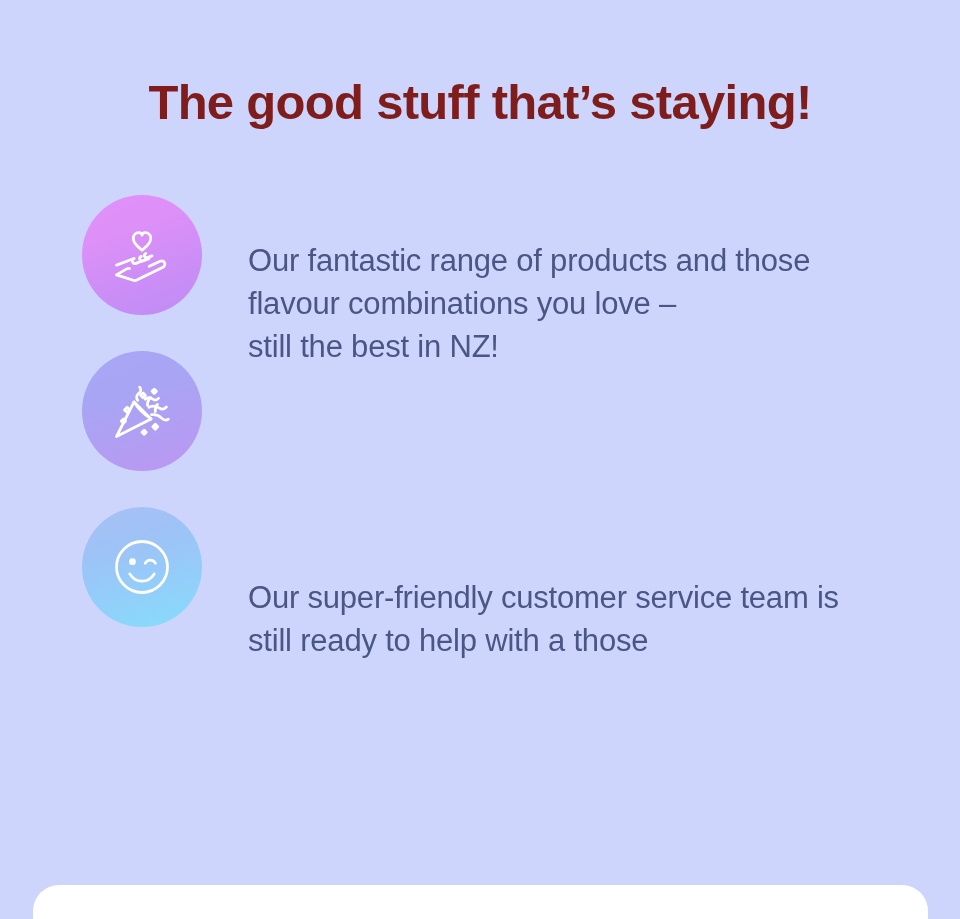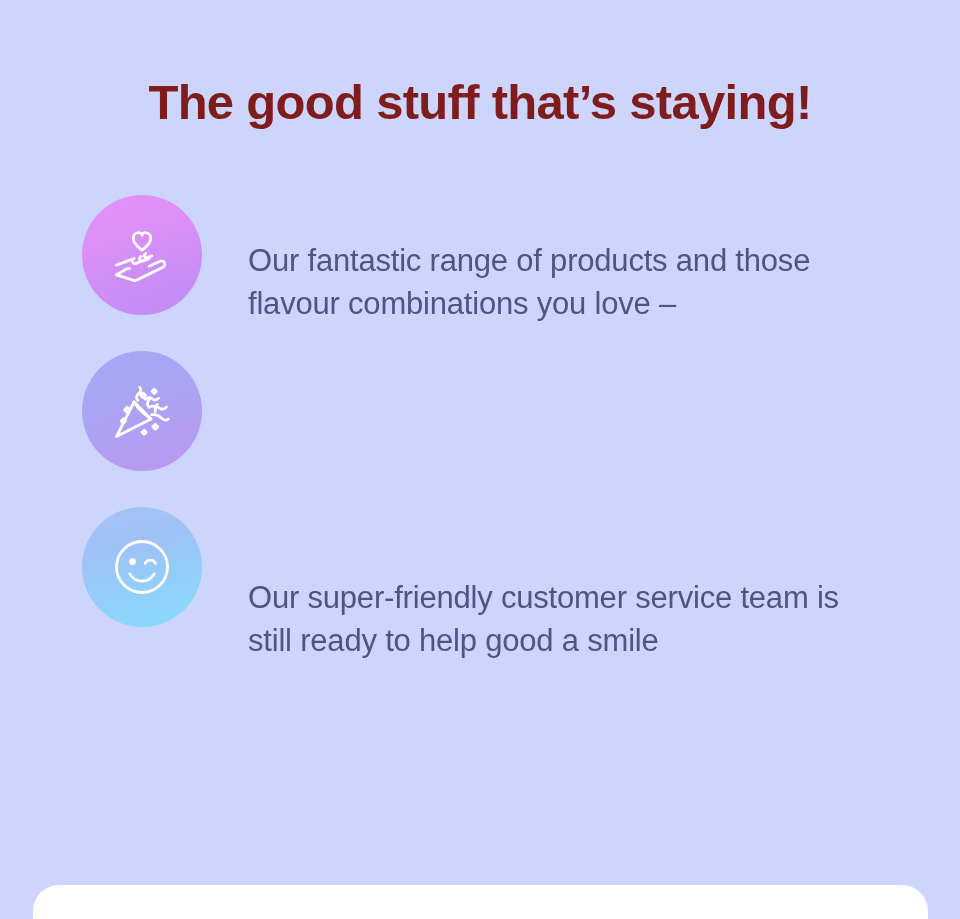--- a/index.html
+++ b/index.html
@@ -124,20 +124,21 @@
             <path d="M24.5 35.3c-1.3.6-1.9 2-1.4 3.3.5 1.2 1.9 1.8 3.2 1.3l7.6-2.9"></path>
             <path d="M31.3 33.3c-1.2.5-1.8 1.8-1.3 3 .5 1.1 1.8 1.7 3 1.2l5.6-2.1"></path>
             <path d="M35.5 30.6c-1.1.4-1.6 1.6-1.2 2.7.4 1 1.6 1.5 2.7 1.1l4.4-1.6"></path>
             <path d="M8 50.7l15.7 5.1c1.1.4 2.3.3 3.4-.2l24.6-12.1c1.7-.8 2.3-2.8 1.4-4.4-.8-1.4-2.6-1.9-4.1-1.2l-10.2 4.8"></path>
             <path d="M8 50.7l9.1-5.4c1-.6 2.1-.8 3.2-.6"></path>
           </svg>
         </span>
       </div>
       <div class="feature-text">
         <span>Our fantastic range of products and those flavour combinations you love –</span><br>
+        <span>still the best in NZ!</span>
       </div>
     </div>
 
     <div class="feature-row">
       <div class="feature-icon icon-grad-2">
         <span>
           <svg viewBox="0 0 64 64" fill="none" stroke="#ffffff" stroke-width="2.6" stroke-linecap="round" stroke-linejoin="round">
             <path d="M8 56l16.5-32.5L40.5 39.5z"></path>
             <path d="M24.5 23.5c2.5 4 8.5 11 16 16"></path>
             <path d="M28 22c-2-2.5-1-5 1-6.5 2.2-1.6 2.4-4 .8-6"></path>
@@ -162,21 +163,21 @@
         <span>
           <svg viewBox="0 0 64 64" fill="none" stroke="#ffffff" stroke-width="2.6" stroke-linecap="round" stroke-linejoin="round">
             <circle cx="32" cy="32" r="24"></circle>
             <circle cx="23" cy="27" r="3.2" fill="#ffffff" stroke="none"></circle>
             <path d="M35 28.5c1-1.8 2.8-2.9 4.8-2.9s3.8 1.1 4.8 2.9"></path>
             <path d="M20.5 38.5c2.6 4.4 6.8 6.9 11.5 6.9s8.9-2.5 11.5-6.9"></path>
           </svg>
         </span>
       </div>
       <div class="feature-text">
-        <span>Our super-friendly customer service team is still ready to help good a smile</span>
+        <span>Our super-friendly customer service team is still ready to help with a those</span>
       </div>
     </div>
 
 
   </div>
 
   <div class="bottom-card"></div>
 
 </div>
 

